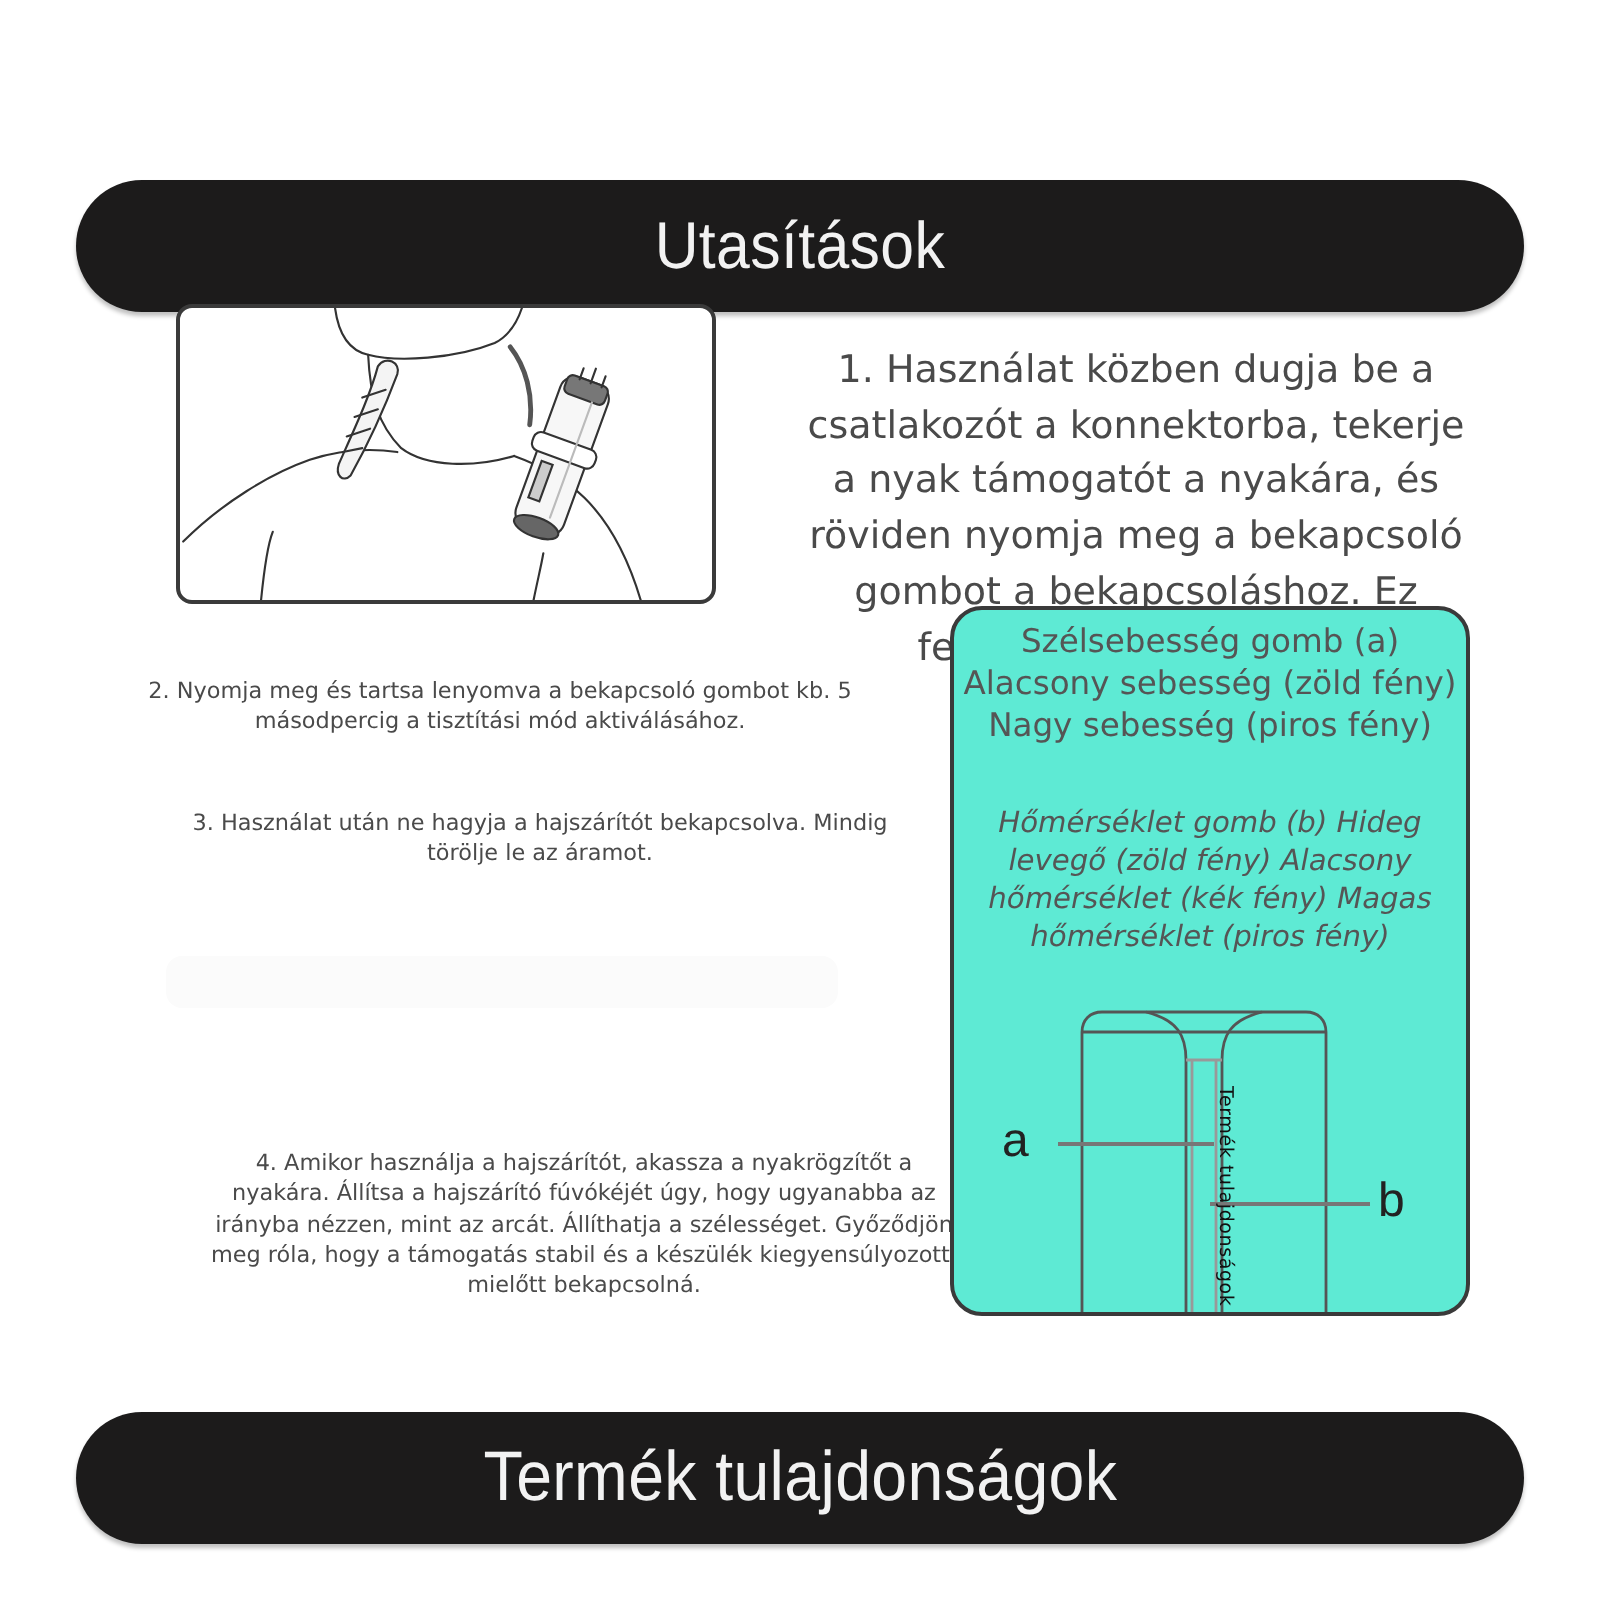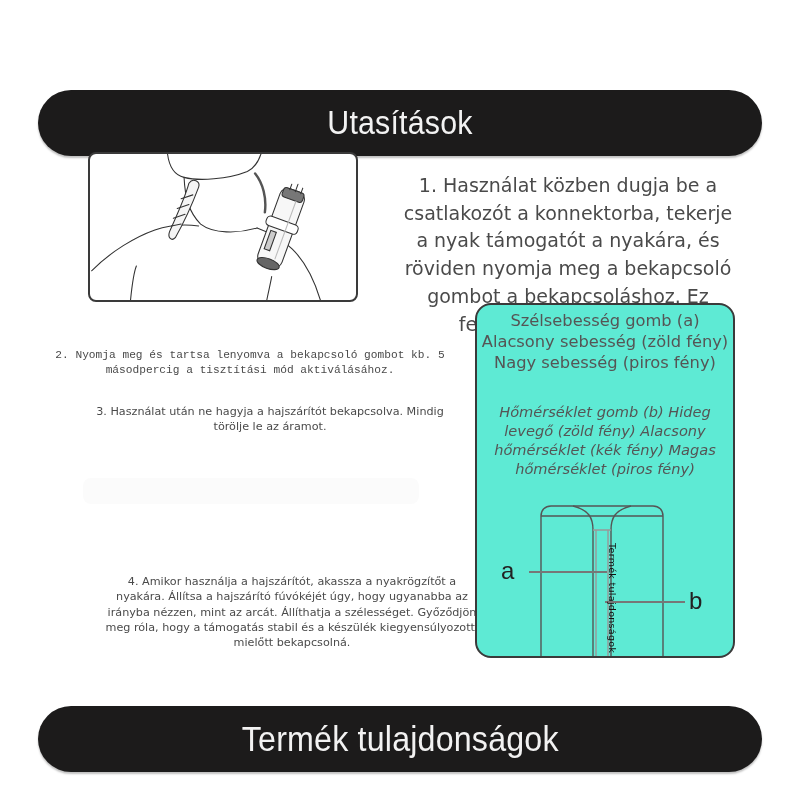--- a/index.html
+++ b/index.html
@@ -25,21 +25,21 @@
     position: absolute; left: 88px; top: 152px; width: 270px; height: 150px;
     border: 2px solid #3a3a3a; border-radius: 8px; overflow: hidden; background: #fff;
   }
   .illus-box svg { width: 100%; height: 100%; display: block; }
 
   .step {
     position: absolute; text-align: center; color: #4a4a4a;
     font-family: "DejaVu Sans", sans-serif; line-height: 1.35;
   }
   #step-1 { left: 398px; top: 172px; width: 340px; font-size: 19px; line-height: 1.46; }
-  #step-2 { left: 50px; top: 348px; width: 400px; font-size: 11.2px; font-family: Liberation Mono, monospace; }
+  #step-2 { left: 50px; top: 338px; width: 400px; font-size: 11.2px; }
   #step-3 { left: 95px; top: 404px; width: 350px; font-size: 11.2px; }
   #step-4 { left: 102px; top: 528px; width: 380px; font-size: 11.2px; line-height: 1.37; margin-top: 46px; }
 
   .faint-bar {
     position: absolute; left: 83px; top: 478px; width: 336px; height: 26px;
     background: #fbfbfb; border-radius: 8px;
   }
 
   .product-box {
     position: absolute; left: 475px; top: 303px; width: 260px; height: 355px;

